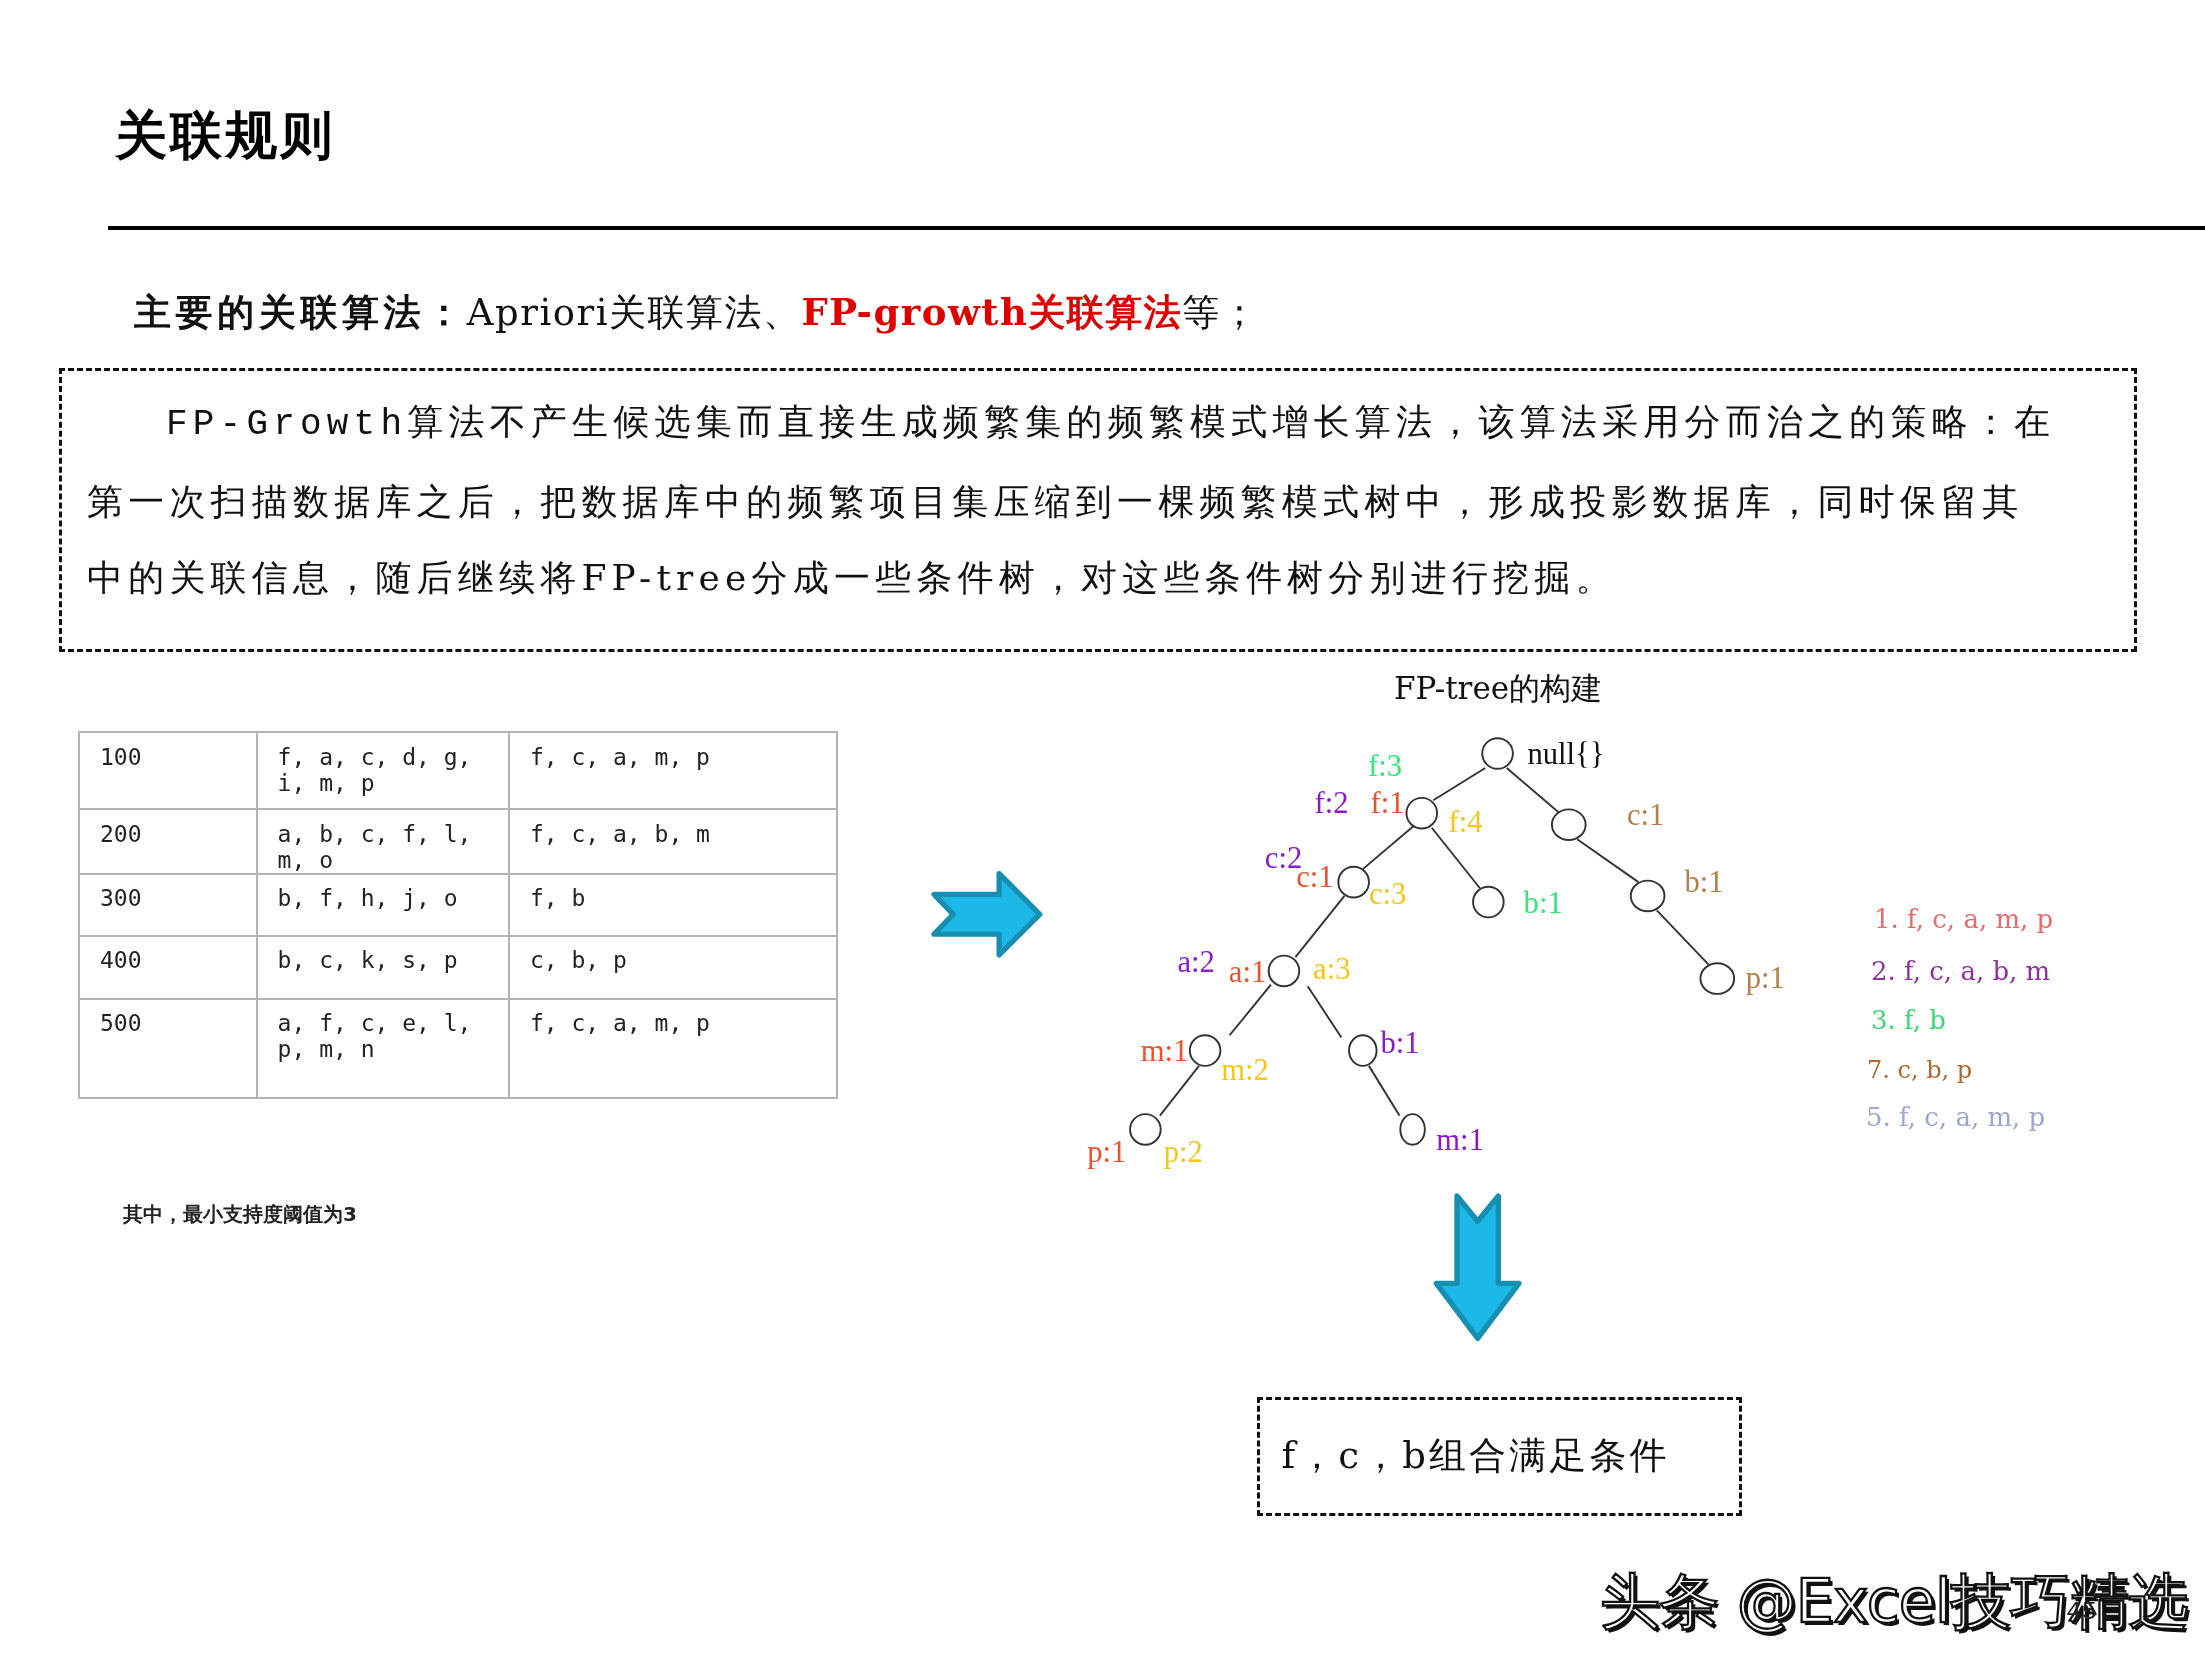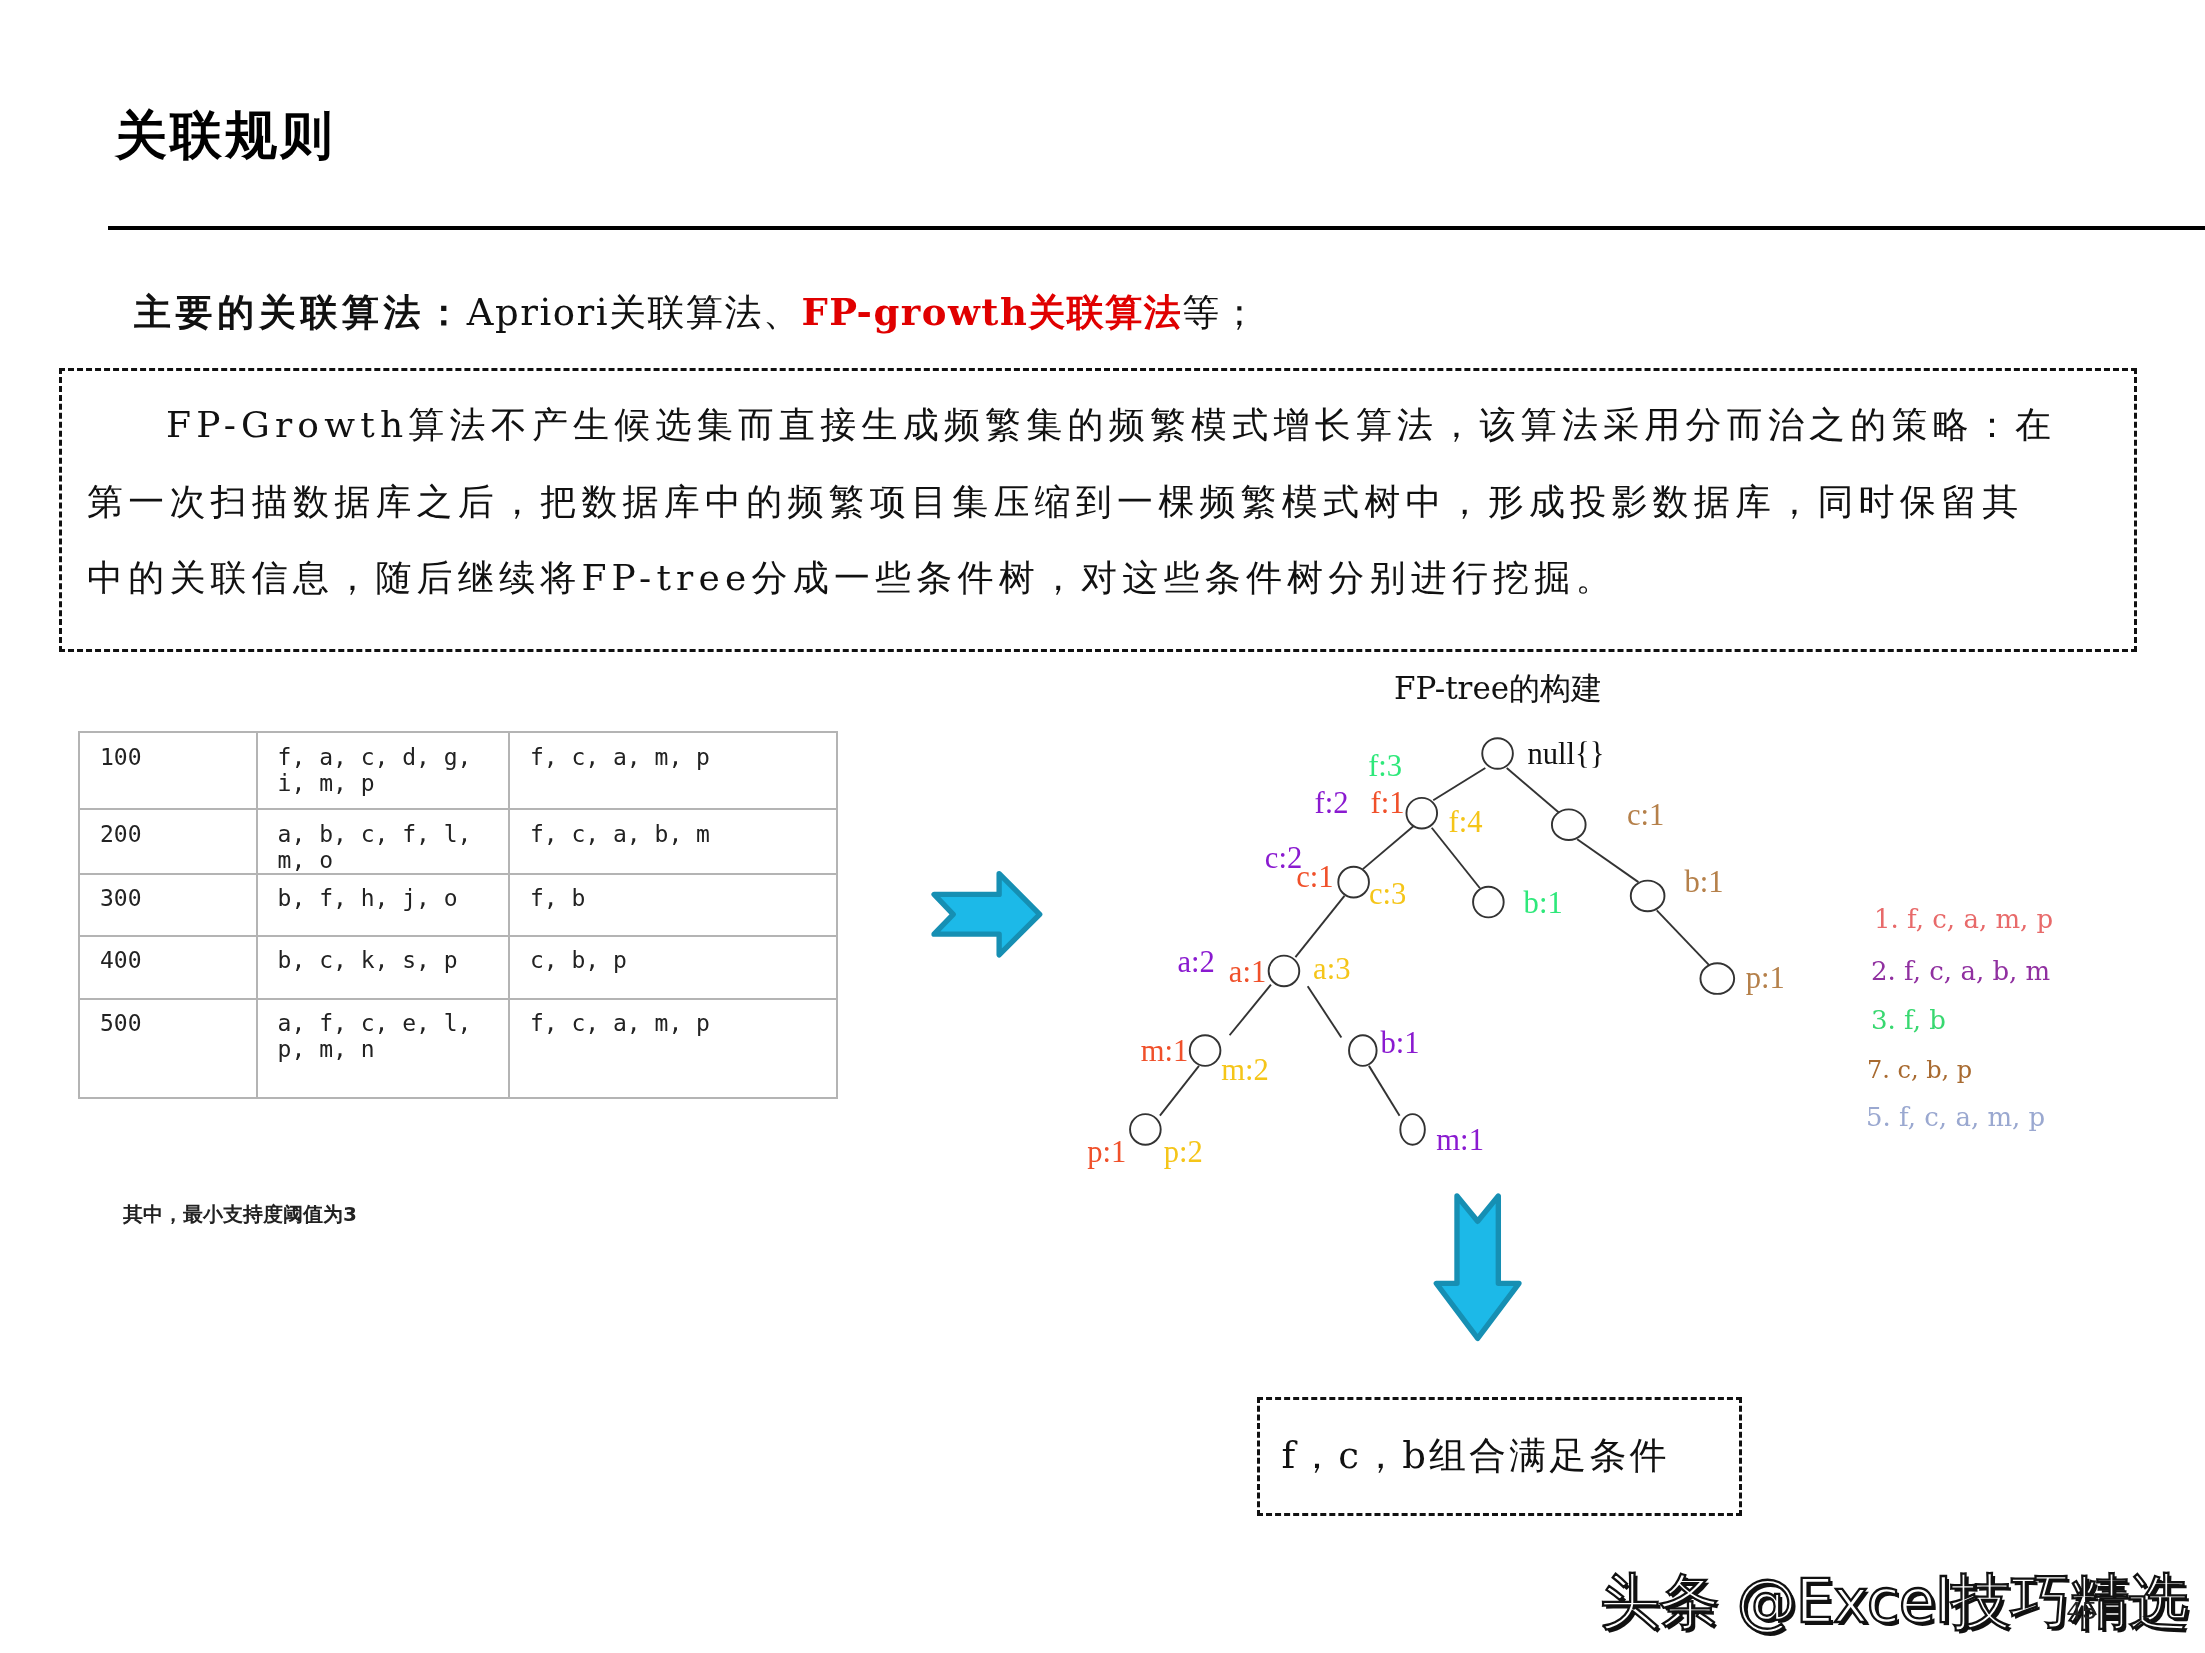--- a/index.html
+++ b/index.html
@@ -37,21 +37,21 @@
 <body>
 
 <div class="abs title">关联规则</div>
 <div class="abs title-rule"></div>
 
 <div class="abs subhead">
   <span class="lbl">主要的关联算法：</span><span>Apriori关联算法、</span><span class="red">FP-growth关联算法</span><span>等；</span>
 </div>
 
 <div class="abs desc-box">
-  <div class="desc-line" style="left:104px; top:31px;">FP-Growth算法不产生候选集而直接生成频繁集的频繁模式增长算法，该算法采用分而治之的策略：在</div>
+  <div class="desc-line" style="left:104px; top:31px;font-family:Liberation Mono, monospace;">FP-Growth算法不产生候选集而直接生成频繁集的频繁模式增长算法，该算法采用分而治之的策略：在</div>
   <div class="desc-line" style="left:25px; top:108px;">第一次扫描数据库之后，把数据库中的频繁项目集压缩到一棵频繁模式树中，形成投影数据库，同时保留其</div>
   <div class="desc-line" style="left:25px; top:184px;">中的关联信息，随后继续将FP-tree分成一些条件树，对这些条件树分别进行挖掘。</div>
 </div>
 
 <table class="tx">
   <colgroup>
       <col style="width:178px">
       <col style="width:253px">
       <col style="width:329px">
     </colgroup>

